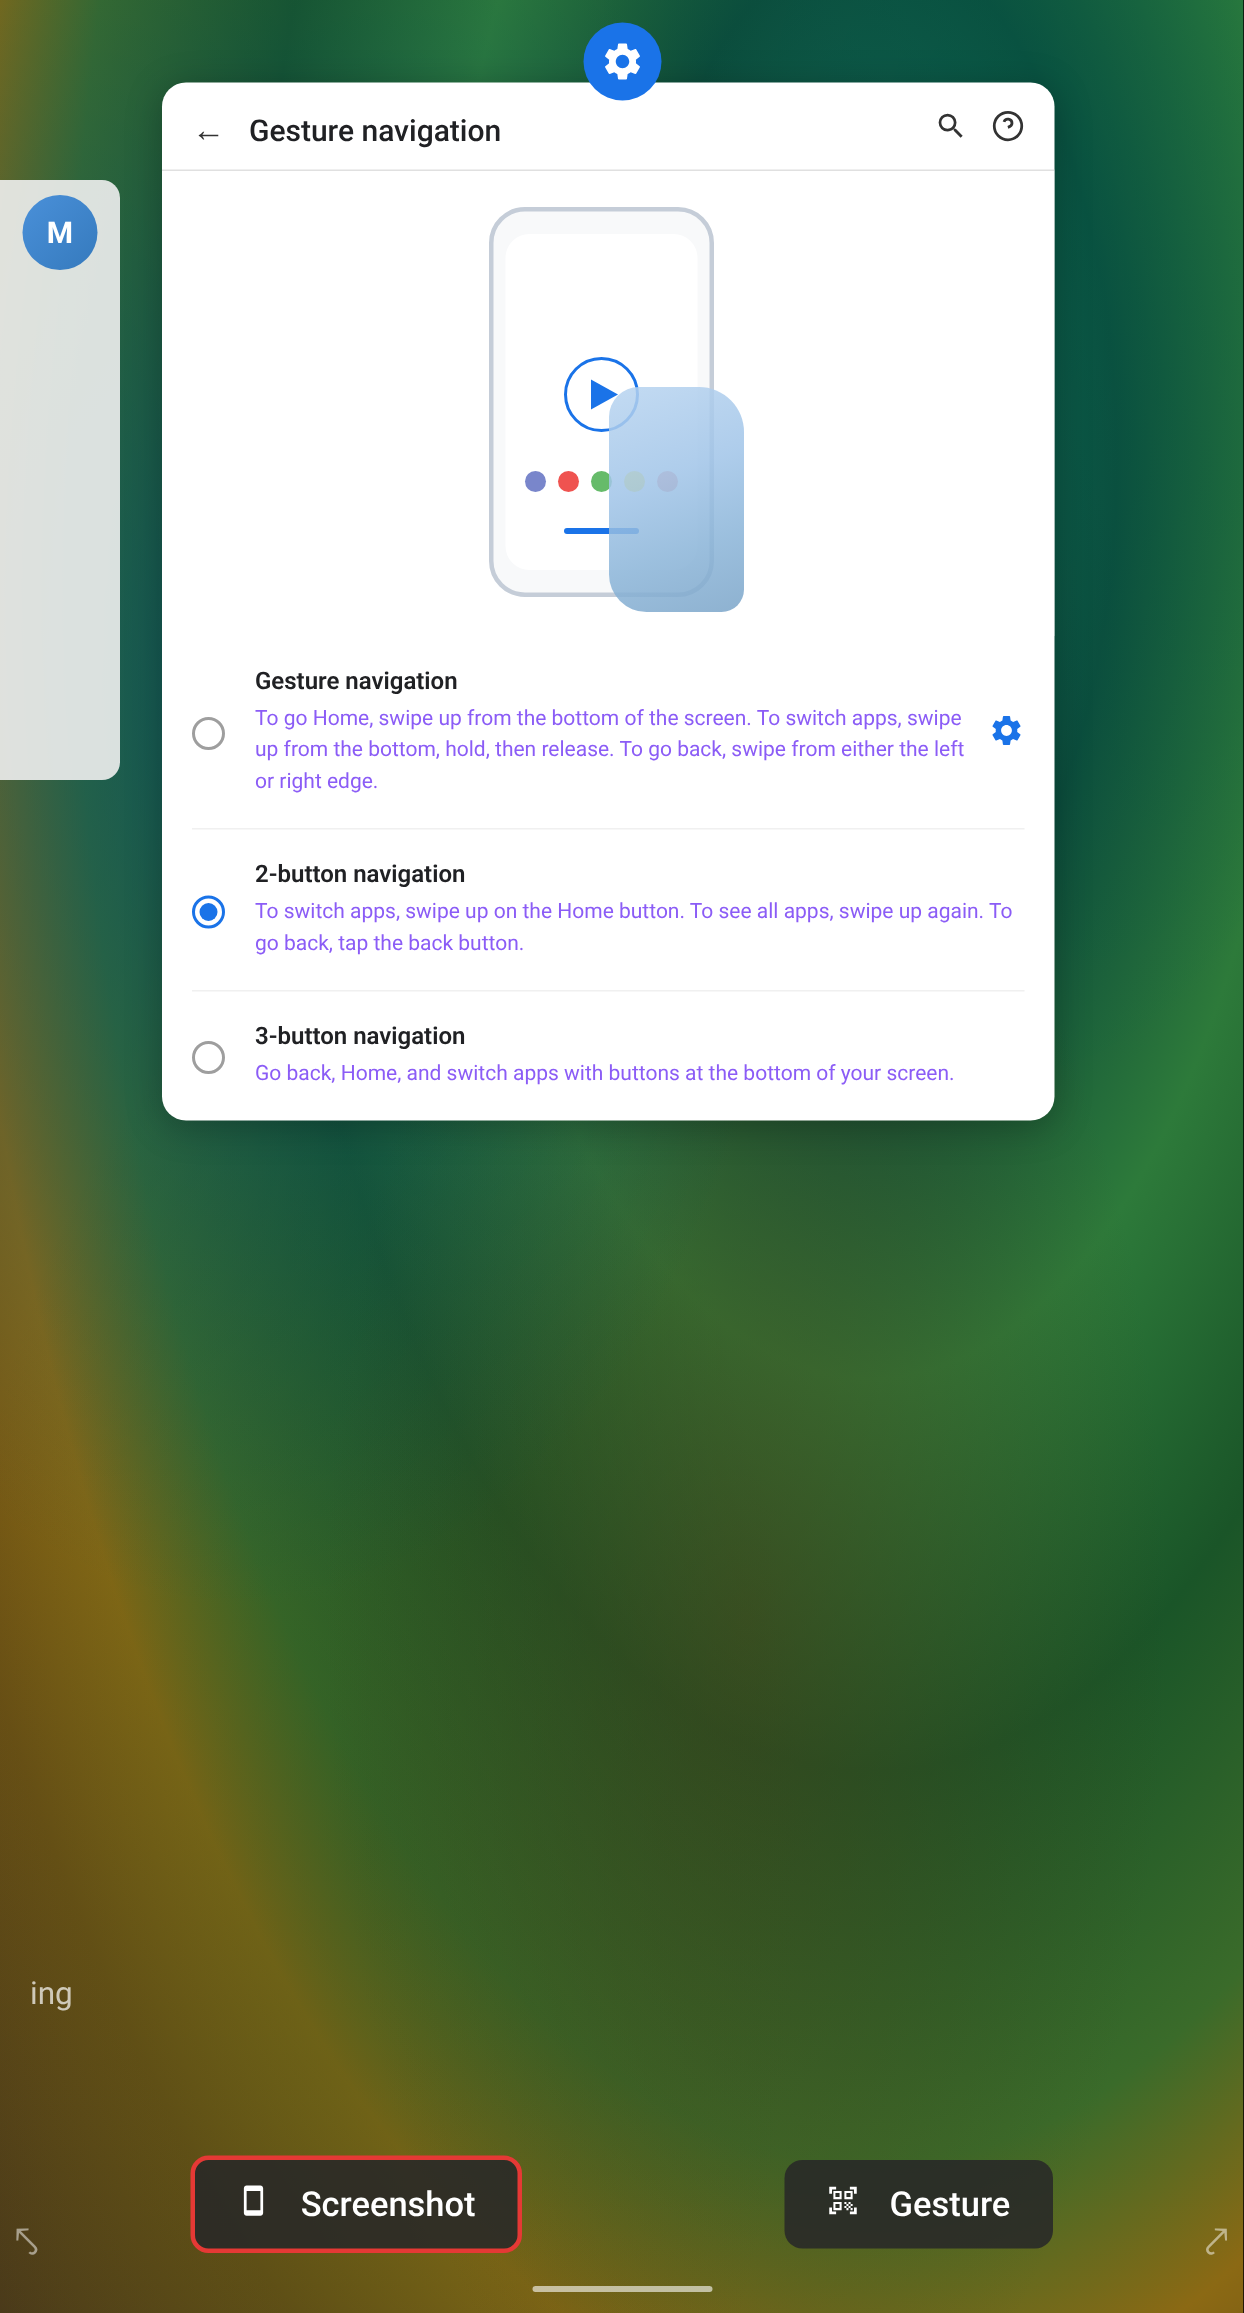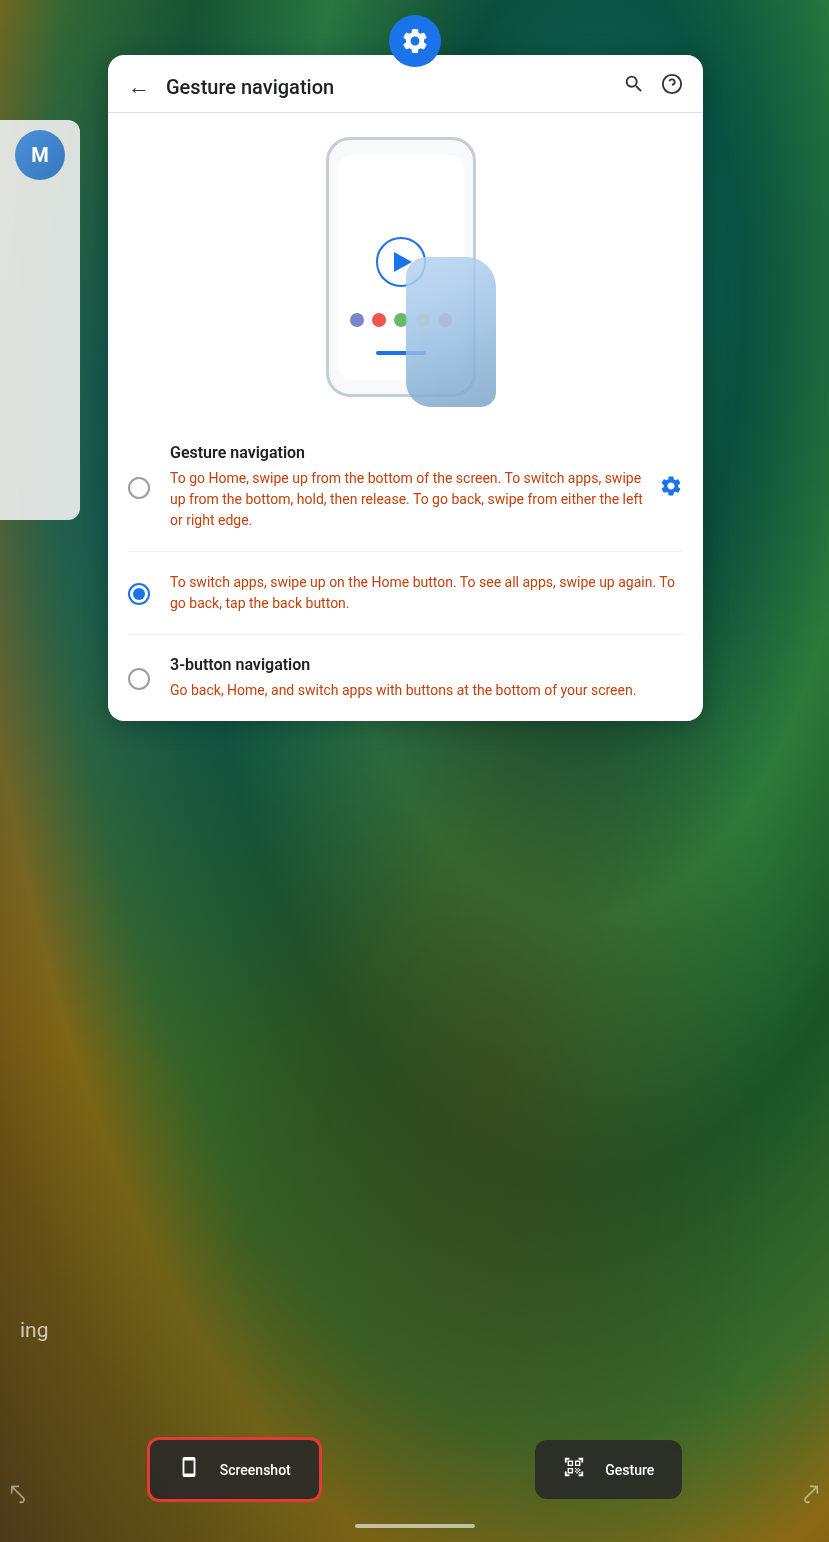--- a/index.html
+++ b/index.html
@@ -278,21 +278,21 @@
 
     .option-title {
       font-size: 16px;
       font-weight: 600;
       color: #202124;
       margin-bottom: 6px;
     }
 
     .option-desc {
       font-size: 14px;
-      color: #c2410c;
+      color: #8b5cf6;
       line-height: 1.5;
     }
 
     .option-gear {
       margin-left: 12px;
       margin-top: 2px;
       flex-shrink: 0;
     }
 
     .option-gear-icon {
@@ -315,21 +315,21 @@
     }
 
     .bottom-btn {
       display: flex;
       align-items: center;
       gap: 20px;
       padding: 16px 28px;
       background: rgba(40, 40, 40, 0.88);
       border-radius: 12px;
       color: white;
-      font-size: 14px;
+      font-size: 23px;
       font-weight: 500;
       cursor: pointer;
       margin-top: 40px;
     }
 
     .bottom-btn.screenshot-btn {
       border: 3px solid #e53935;
     }
 
     .bottom-btn-icon {
@@ -463,20 +463,21 @@
           <path d="M19.14,12.94c0.04-0.3,0.06-0.61,0.06-0.94c0-0.32-0.02-0.64-0.07-0.94l2.03-1.58c0.18-0.14,0.23-0.41,0.12-0.61 l-1.92-3.32c-0.12-0.22-0.37-0.29-0.59-0.22l-2.39,0.96c-0.5-0.38-1.03-0.7-1.62-0.94L14.4,2.81c-0.04-0.24-0.24-0.41-0.48-0.41 h-3.84c-0.24,0-0.43,0.17-0.47,0.41L9.25,5.35C8.66,5.59,8.12,5.92,7.63,6.29L5.24,5.33c-0.22-0.08-0.47,0-0.59,0.22L2.74,8.87 C2.62,9.08,2.66,9.34,2.86,9.48l2.03,1.58C4.84,11.36,4.8,11.69,4.8,12s0.02,0.64,0.07,0.94l-2.03,1.58 c-0.18,0.14-0.23,0.41-0.12,0.61l1.92,3.32c0.12,0.22,0.37,0.29,0.59,0.22l2.39-0.96c0.5,0.38,1.03,0.7,1.62,0.94l0.36,2.54 c0.05,0.24,0.24,0.41,0.48,0.41h3.84c0.24,0,0.44-0.17,0.47-0.41l0.36-2.54c0.59-0.24,1.13-0.56,1.62-0.94l2.39,0.96 c0.22,0.08,0.47,0,0.59-0.22l1.92-3.32c0.12-0.22,0.07-0.47-0.12-0.61L19.14,12.94z M12,15.6c-1.98,0-3.6-1.62-3.6-3.6 s1.62-3.6,3.6-3.6s3.6,1.62,3.6,3.6S13.98,15.6,12,15.6z"></path>
         </svg>
       </div>
     </div>
 
     <div class="option-row">
       <div class="radio-btn selected">
         <div class="radio-inner"></div>
       </div>
       <div class="option-text">
+        <div class="option-title">2-button navigation</div>
         <div class="option-desc">To switch apps, swipe up on the Home button. To see all apps, swipe up again. To go back, tap the back button.</div>
       </div>
     </div>
 
     <div class="option-row">
       <div class="radio-btn"></div>
       <div class="option-text">
         <div class="option-title">3-button navigation</div>
         <div class="option-desc">Go back, Home, and switch apps with buttons at the bottom of your screen.</div>
       </div>

